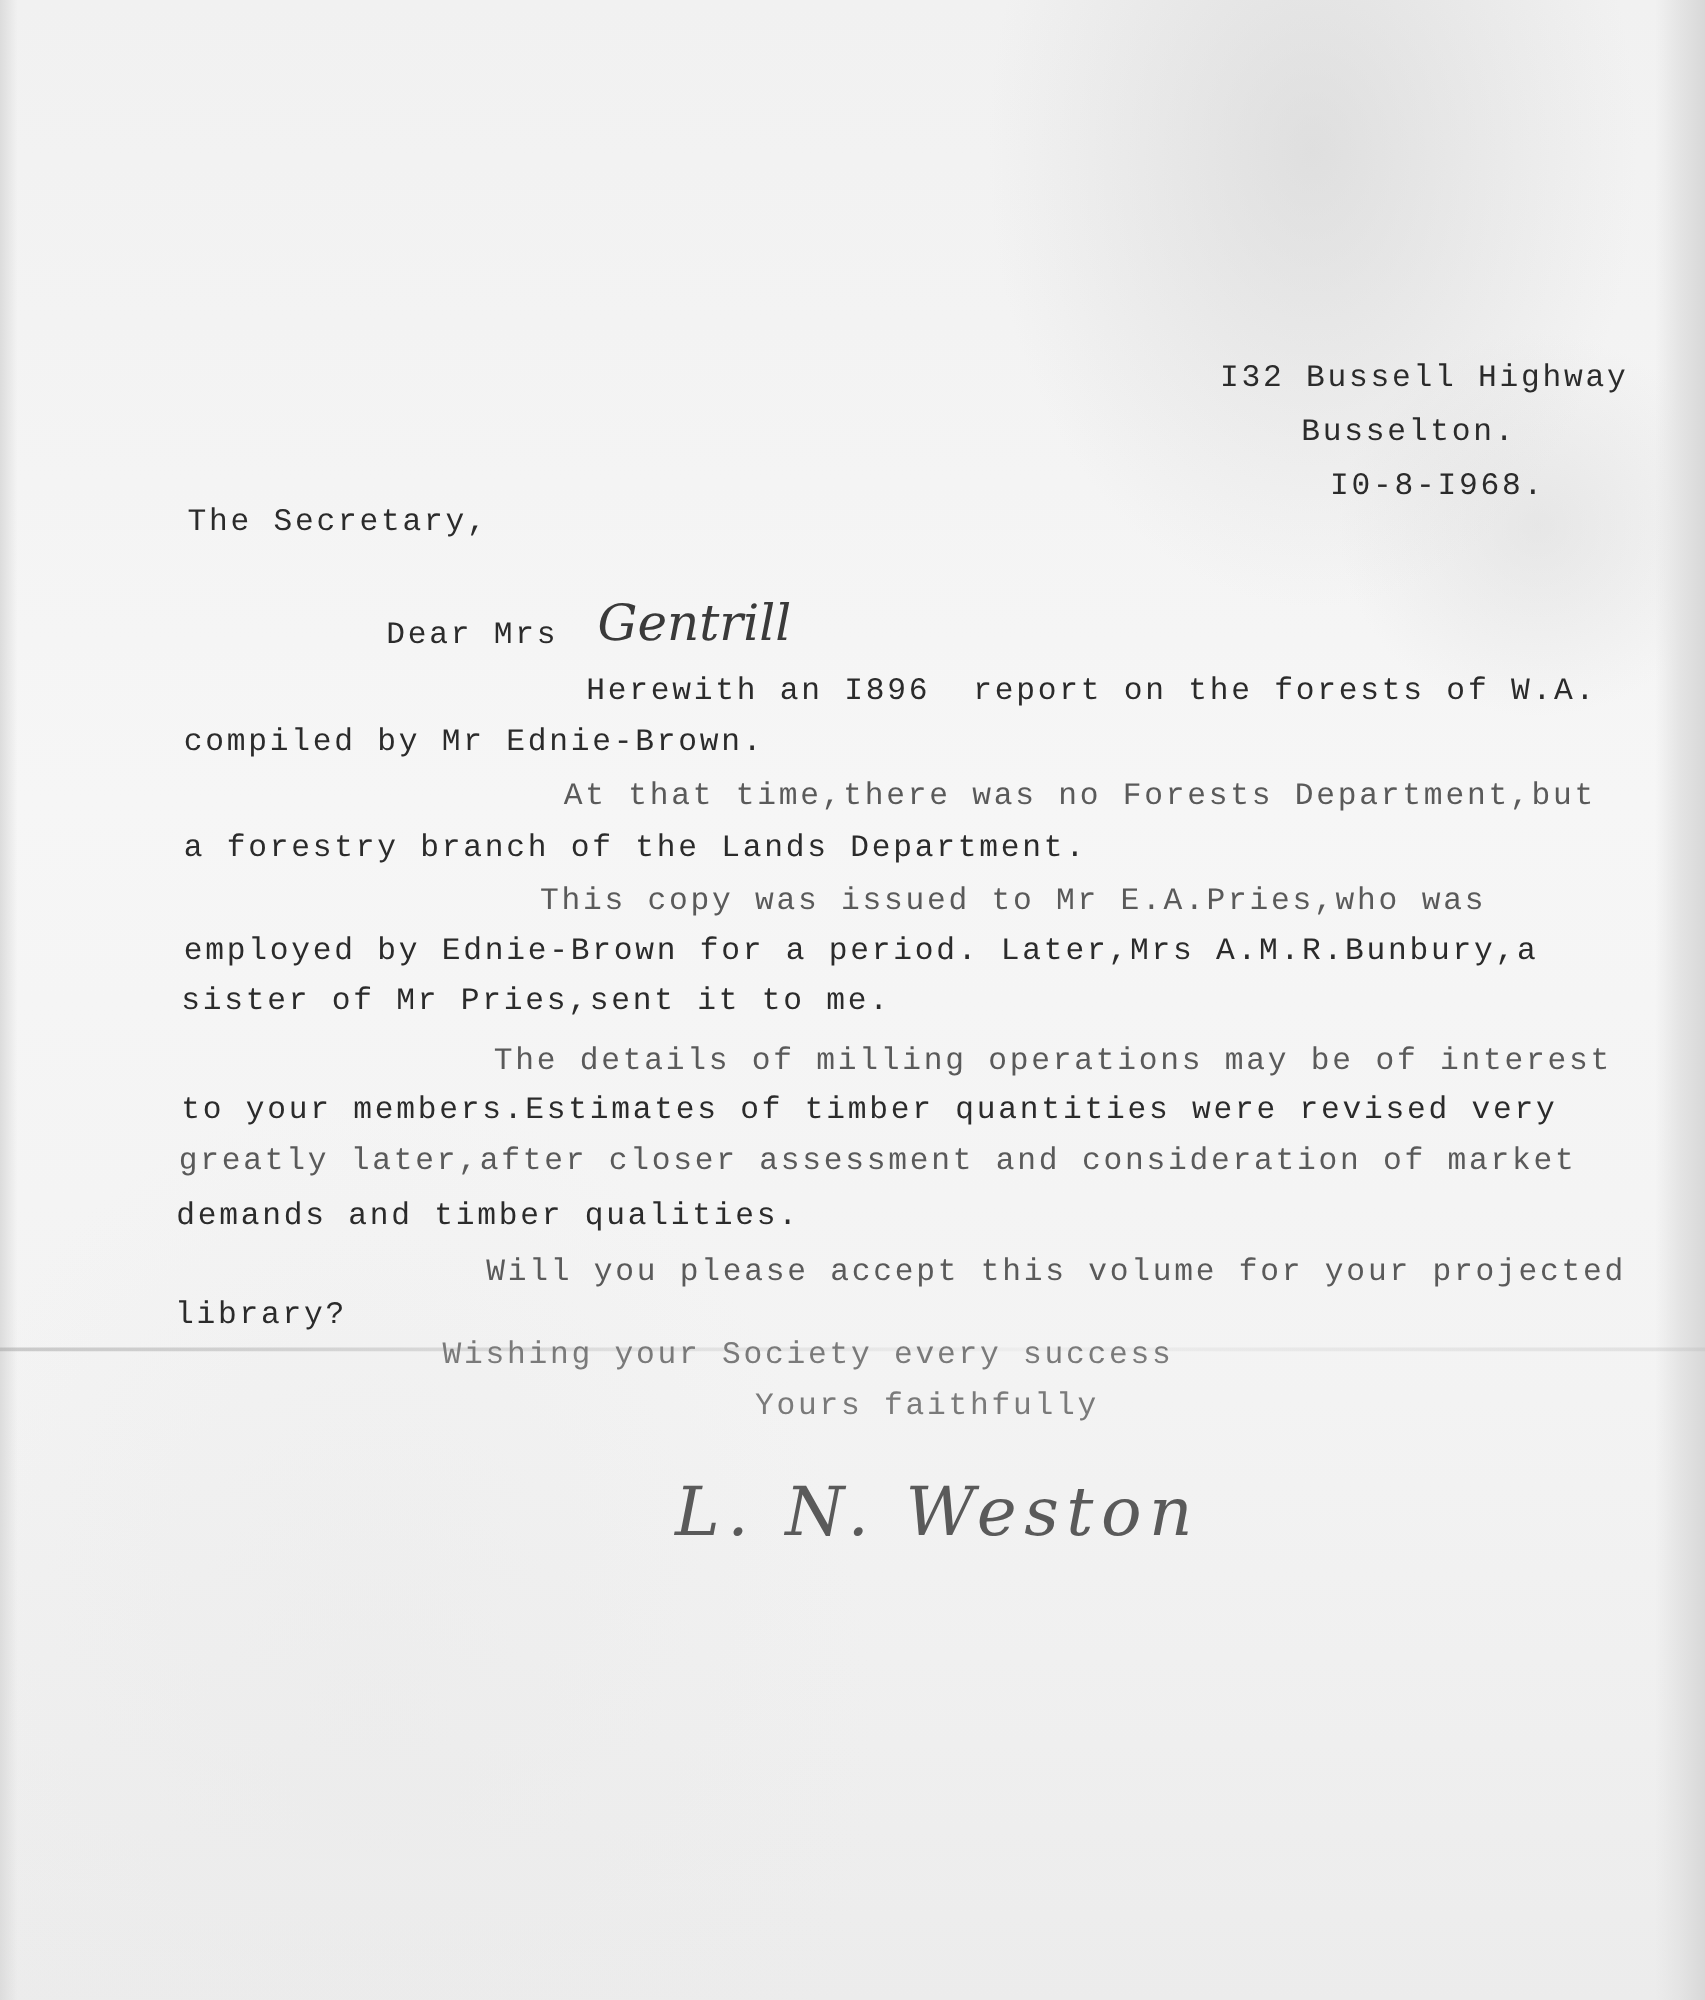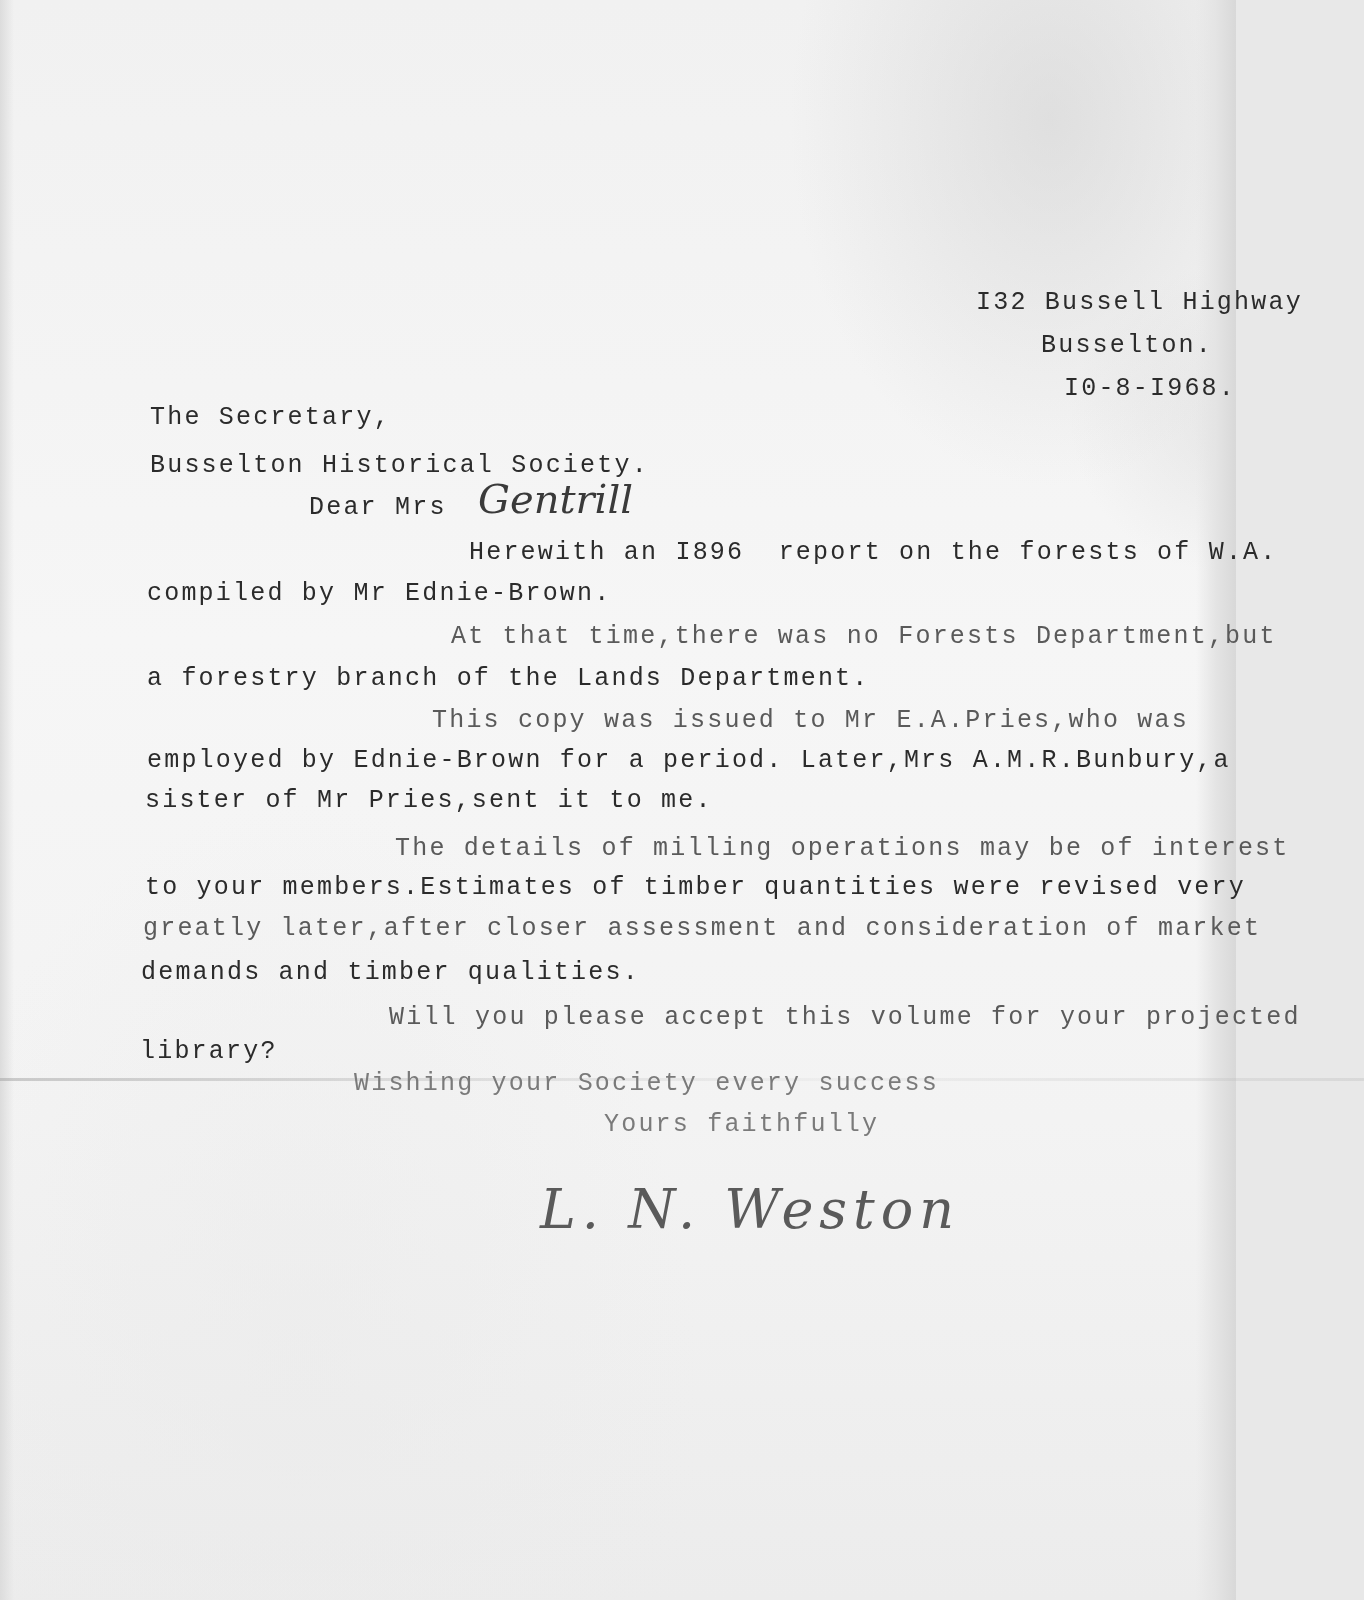--- a/index.html
+++ b/index.html
@@ -5,21 +5,21 @@
     html, body {
       margin: 0;
       padding: 0;
       width: 1364px;
       height: 1600px;
       overflow: hidden;
       background: #e8e8e8;
     }
     .page {
       position: relative;
-      width: 1236px;
+      width: 1364px;
       height: 1600px;
       background:
         radial-gradient(ellipse at 1050px 120px, rgba(200,200,200,0.45) 0, rgba(230,230,230,0) 260px),
         radial-gradient(ellipse at 1230px 420px, rgba(205,205,205,0.35) 0, rgba(230,230,230,0) 160px),
         radial-gradient(ellipse at 300px 1400px, rgba(235,235,235,0.6) 0, rgba(245,245,245,0) 400px),
         linear-gradient(180deg, #f1f1f1 0%, #f6f6f6 40%, #f3f3f3 70%, #ececec 100%);
       font-family: "Liberation Mono", "DejaVu Sans Mono", monospace;
       color: #2b2b2b;
     }
     .edge-right {
@@ -79,21 +79,20 @@
 <div class="page">
   <div class="edge-left"></div>
   <div class="edge-right"></div>
   <div class="fold"></div>
 
   <div class="line" style="left:976px; top:288px;">I32 Bussell Highway</div>
   <div class="line" style="left:1028px; top:331px;margin-left:13px;">Busselton.</div>
   <div class="line" style="left:1064px; top:374px;">I0-8-I968.</div>
 
   <div class="line" style="left:150px; top:403px;">The Secretary,</div>
-  <div class="line" style="left:150px; top:451px;">Busselton Historical Society.</div>
 
   <div class="line" style="left:309px; top:493px;">Dear Mrs</div>
   <div class="handwriting" style="left:478px; top:476px; font-size:40px;text-align:right;">Gentrill</div>
 
   <div class="line" style="left:469px; top:538px;">Herewith an I896  report on the forests of W.A.</div>
   <div class="line" style="left:147px; top:579px;">compiled by Mr Ednie-Brown.</div>
   <div class="line faded" style="left:451px; top:622px;">At that time,there was no Forests Department,but</div>
   <div class="line" style="left:147px; top:664px;">a forestry branch of the Lands Department.</div>
   <div class="line faded" style="left:432px; top:706px;">This copy was issued to Mr E.A.Pries,who was</div>
   <div class="line" style="left:147px; top:746px;">employed by Ednie-Brown for a period. Later,Mrs A.M.R.Bunbury,a</div>

